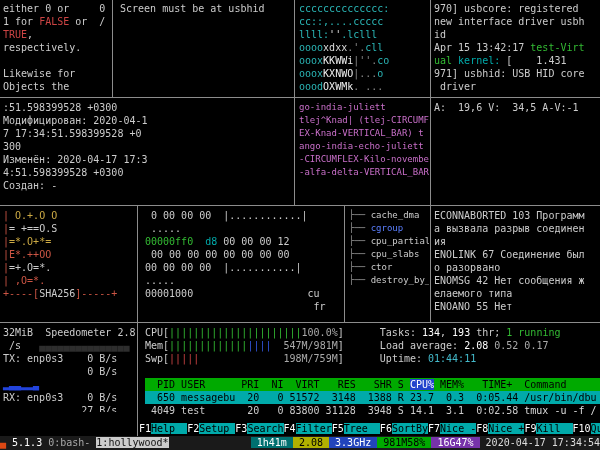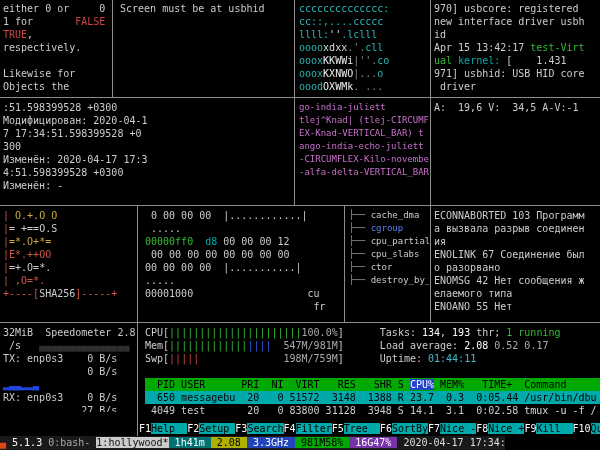--- a/index.html
+++ b/index.html
@@ -3,29 +3,29 @@
 <meta charset="utf-8">
 <style>
   *{margin:0;padding:0;box-sizing:border-box}
   html,body{width:600px;height:450px;background:#000;overflow:hidden}
   body{position:relative;font-family:"DejaVu Sans Mono",monospace;color:#ccc}
   .pane{position:absolute;overflow:hidden;font-size:10px;line-height:13px;color:#ccc;padding:2px 0 0 3px;background:#000}
   .pane.pad6{padding-left:6px}
   .fs9{font-size:9px}
   .ln{white-space:pre;height:13px}
   .border{position:absolute;background:#8c8c8c}
-  .statusbar{position:absolute;left:0;top:436px;width:505px;height:14px;background:#1a1a1a;font-size:10px;line-height:14px;display:flex;justify-content:space-between;white-space:pre;overflow:hidden}
+  .statusbar{position:absolute;left:0;top:436px;width:600px;height:14px;background:#1a1a1a;font-size:10px;line-height:14px;display:flex;justify-content:space-between;white-space:pre;overflow:hidden}
   .fbar{position:absolute;left:0;bottom:1px;white-space:pre;font-size:10px;line-height:12px;overflow:hidden;width:100%}
 </style>
 </head>
 <body>
 
 <div class="pane" style="left:0;top:0;width:112px;height:97px">
     <div class="ln"><span>either 0 or     </span><span>0</span></div>
-    <div class="ln"><span>1 for </span><span style="color: rgb(205, 68, 68); margin-left: 36px;">FALSE</span><span> or  </span><span>/</span></div>
+    <div class="ln"><span>1 for </span><span style="color: rgb(205, 68, 68);">FALSE</span><span> or  </span><span>/</span></div>
     <div class="ln"><span style="color: rgb(205, 68, 68);">TRUE</span><span>,</span></div>
     <div class="ln"><span>respectively.</span></div>
     <div class="ln"><span></span></div>
     <div class="ln"><span>Likewise for</span></div>
     <div class="ln"><span>Objects the</span></div>
   </div>
 <div class="pane pad6" style="left:114px;top:0;width:180px;height:97px">
     <div class="ln"><span>Screen must be at usbhid</span></div>
   </div>
 <div class="pane" style="left:296px;top:0;width:133px;height:97px">
@@ -47,21 +47,21 @@
     <div class="ln"><span> driver</span></div>
   </div>
 
 <div class="pane" style="left:0;top:99px;width:294px;height:106px">
     <div class="ln"><span>:51.598399528 +0300</span></div>
     <div class="ln"><span>Модифицирован: 2020-04-1</span></div>
     <div class="ln"><span>7 17:34:51.598399528 +0</span></div>
     <div class="ln"><span>300</span></div>
     <div class="ln"><span>Изменён: 2020-04-17 17:3</span></div>
     <div class="ln"><span>4:51.598399528 +0300</span></div>
-    <div class="ln"><span>Изменён: -</span></div>
+    <div class="ln"><span>Создан: -</span></div>
   </div>
 <div class="pane fs9" style="left:296px;top:99px;width:133px;height:106px">
     <div class="ln"><span style="color: rgb(201, 111, 201);">go-india-juliett</span></div>
     <div class="ln"><span style="color: rgb(201, 111, 201);">tlej^Knad| (tlej-CIRCUMFL</span></div>
     <div class="ln"><span style="color: rgb(201, 111, 201);">EX-Knad-VERTICAL_BAR) t</span></div>
     <div class="ln"><span style="color: rgb(201, 111, 201);">ango-india-echo-juliett</span></div>
     <div class="ln"><span style="color: rgb(201, 111, 201);">-CIRCUMFLEX-Kilo-november</span></div>
     <div class="ln"><span style="color: rgb(201, 111, 201);">-alfa-delta-VERTICAL_BAR</span></div>
   </div>
 <div class="pane" style="left:431px;top:99px;width:169px;height:106px">

